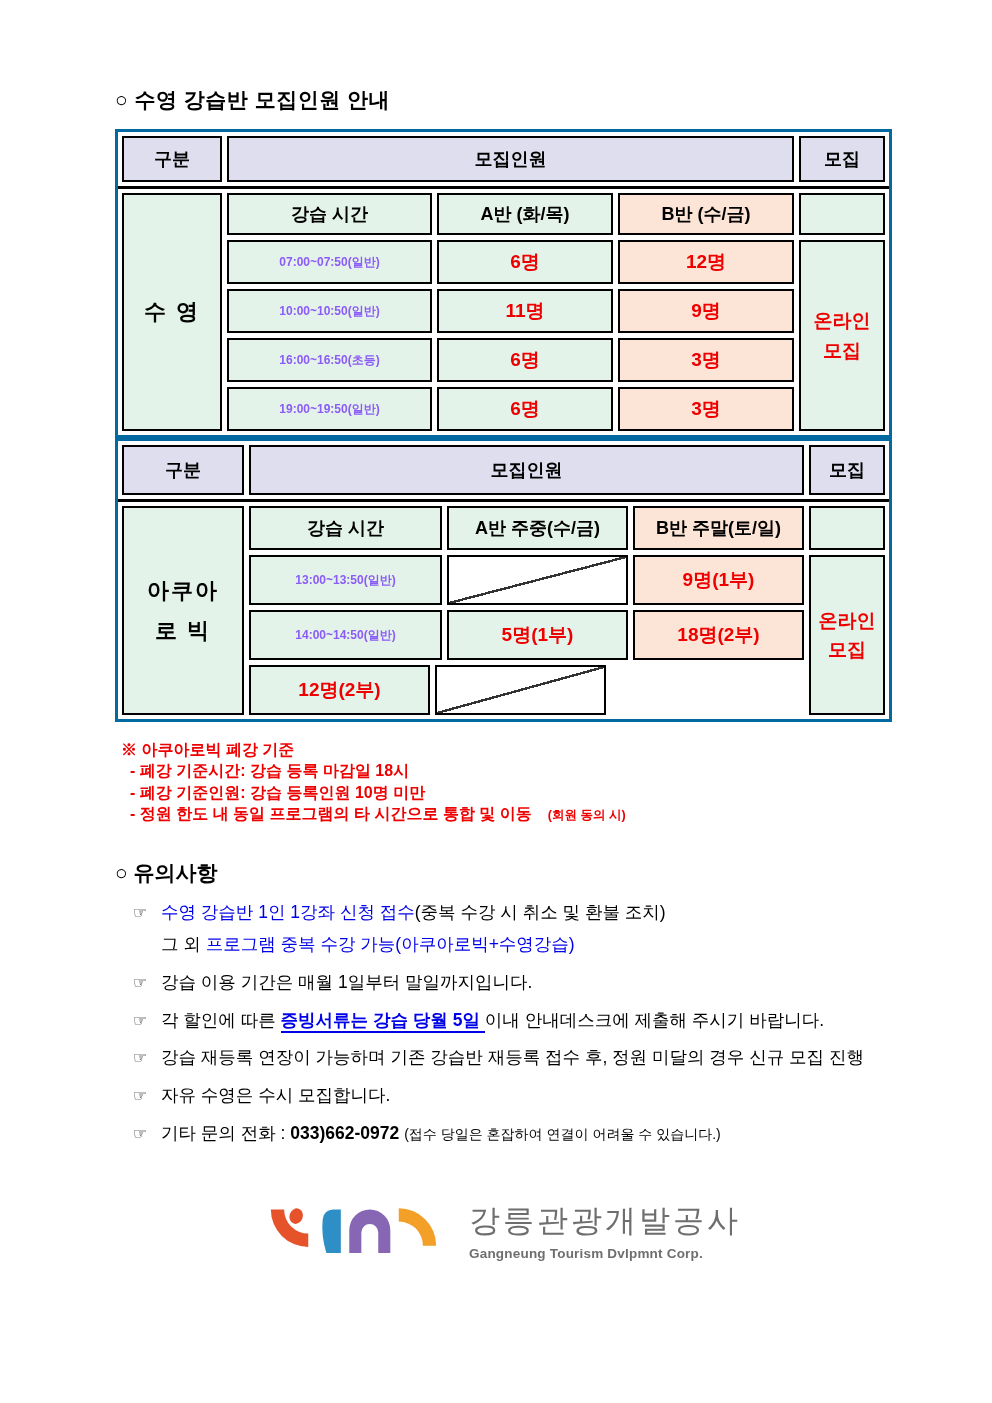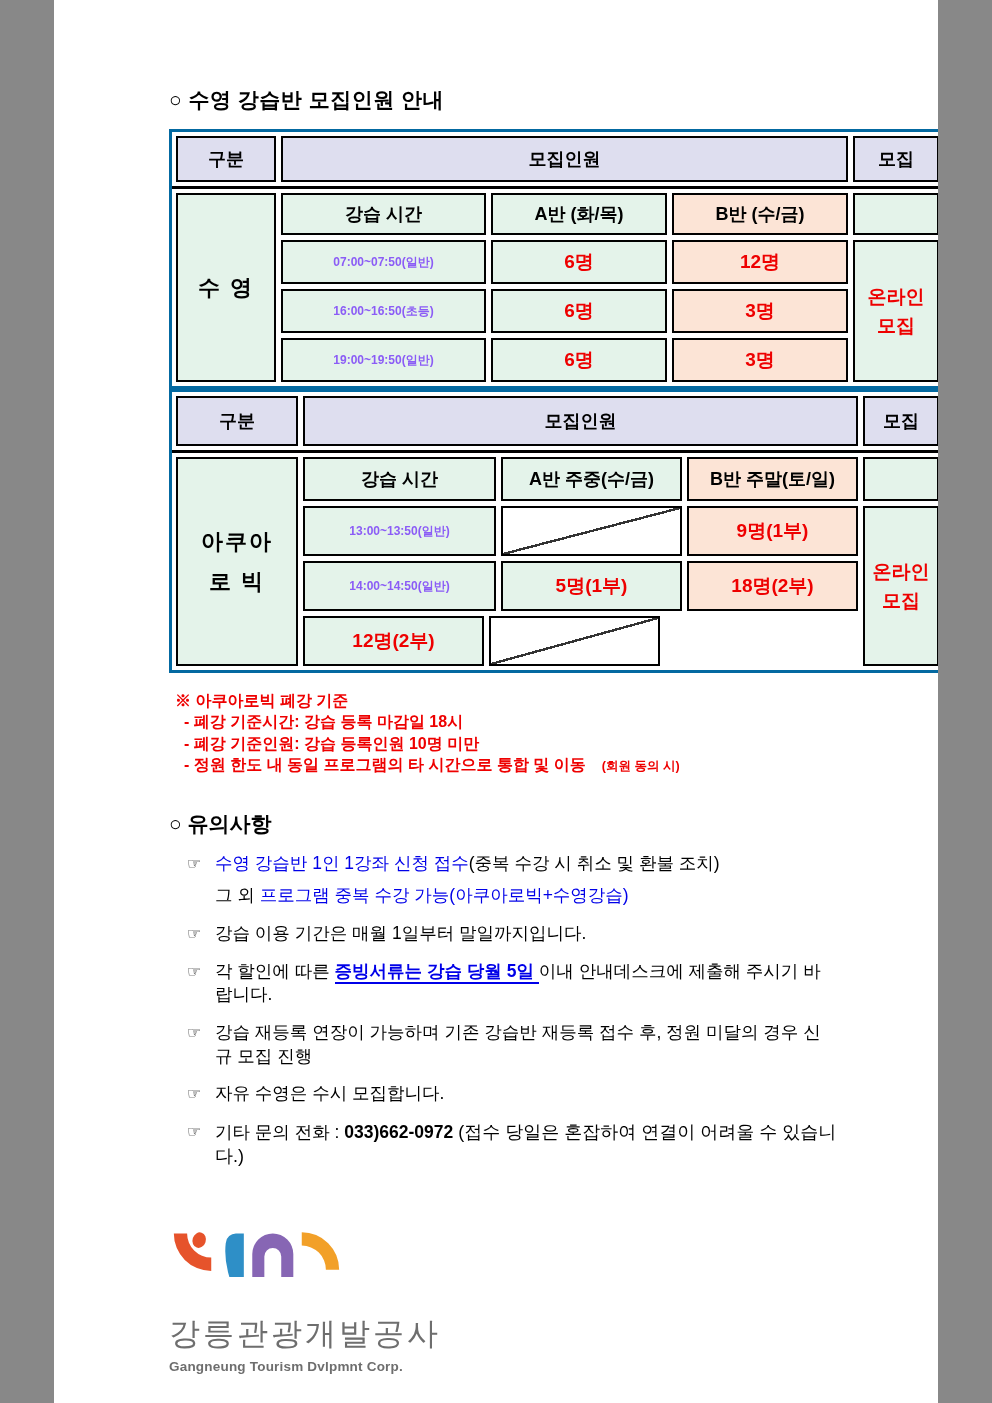--- a/index.html
+++ b/index.html
@@ -1,18 +1,18 @@
 <!DOCTYPE html>
 <html><head>
 <meta charset="utf-8">
 <style>
   * { margin:0; padding:0; box-sizing:border-box; }
   body { background:#888; }
   .page {
-    position:relative; width:884px; height:1403px; margin:0 auto;
+    position:relative; width:992px; height:1403px; margin:0 auto;
     background:#ffffff; font-family:"Liberation Sans", sans-serif; color:#000;
     overflow:hidden;
   }
   .content { padding:86px 100px 0 115px; }
 
   .sec-title { font-size:21px; font-weight:bold; letter-spacing:0.5px; margin-bottom:15px; }
   .sec-title.second { margin-top:36px; }
 
   
   .tbl { width:777px; border:3px solid #0369a1; background:#fff; padding:4px; display:flex; flex-direction:column; }
@@ -63,24 +63,24 @@
   .closure .sm { font-size:12.5px;padding-left:16px; }
 
   
   .notices-title { font-size:21px; font-weight:bold; margin-top:34px; }
   .notice { display:flex; margin:14px 0 0 18px; font-size:17.5px; line-height:1.35; }
   .notice .fg { width:28px; flex:none; font-size:16px; padding-top:1px; }
   .notice.cont { margin-top:9px; }
   .b-blue { color:#0000e8; font-weight:normal; }
   .b-blue-u { color:#0000e8; font-weight:bold; border-bottom:2px solid #0000e8; padding-bottom:1px; }
   .b-black { font-weight:bold; }
-  .sm-black { font-size:18px; }
-
-  
-  .logo { margin-top:54px; display:flex; justify-content:center; align-items:flex-start; gap:28px;flex-direction:column; }
+  .sm-black { font-size:14px; }
+
+  
+  .logo { margin-top:54px; display:flex; justify-content:center; align-items:flex-end; gap:28px; }
   .logo-text .kr { font-size:31px; color:#6e6e6e; letter-spacing:3px; }
   .logo-text .en { font-size:13.5px; font-weight:bold; color:#6e6e6e; margin-top:4px; letter-spacing:0.2px; }
 </style>
 </head>
 <body>
 
 <div class="page">
   <div class="content">
 
     <div class="sec-title">○ 수영 강습반 모집인원 안내</div>
@@ -97,20 +97,25 @@
         <div class="midcol">
           <div class="trow subrow">
             <div class="cell mint sub m1">강습 시간</div>
             <div class="cell mint sub m2">A반 (화/목)</div>
             <div class="cell peach sub m3">B반 (수/금)</div>
           </div>
           <div class="trow datarow">
             <div class="cell mint time m1">07:00~07:50(일반)</div>
             <div class="cell mint cnt m2">6명</div>
             <div class="cell peach cnt m3">12명</div>
+          </div>
+          <div class="trow datarow">
+            <div class="cell mint time m1">10:00~10:50(일반)</div>
+            <div class="cell mint cnt m2">11명</div>
+            <div class="cell peach cnt m3">9명</div>
           </div>
           <div class="trow datarow">
             <div class="cell mint time m1">16:00~16:50(초등)</div>
             <div class="cell mint cnt m2">6명</div>
             <div class="cell peach cnt m3">3명</div>
           </div>
           <div class="trow datarow">
             <div class="cell mint time m1">19:00~19:50(일반)</div>
             <div class="cell mint cnt m2">6명</div>
             <div class="cell peach cnt m3">3명</div>

